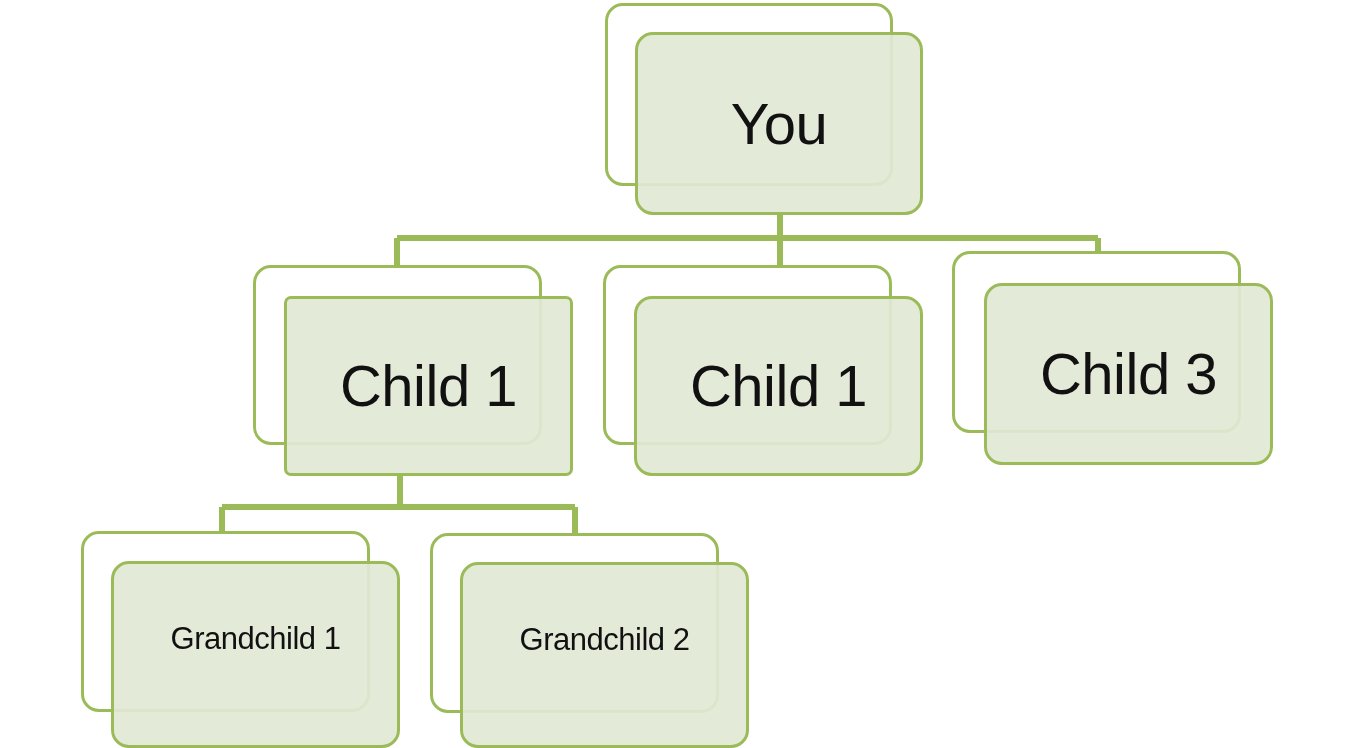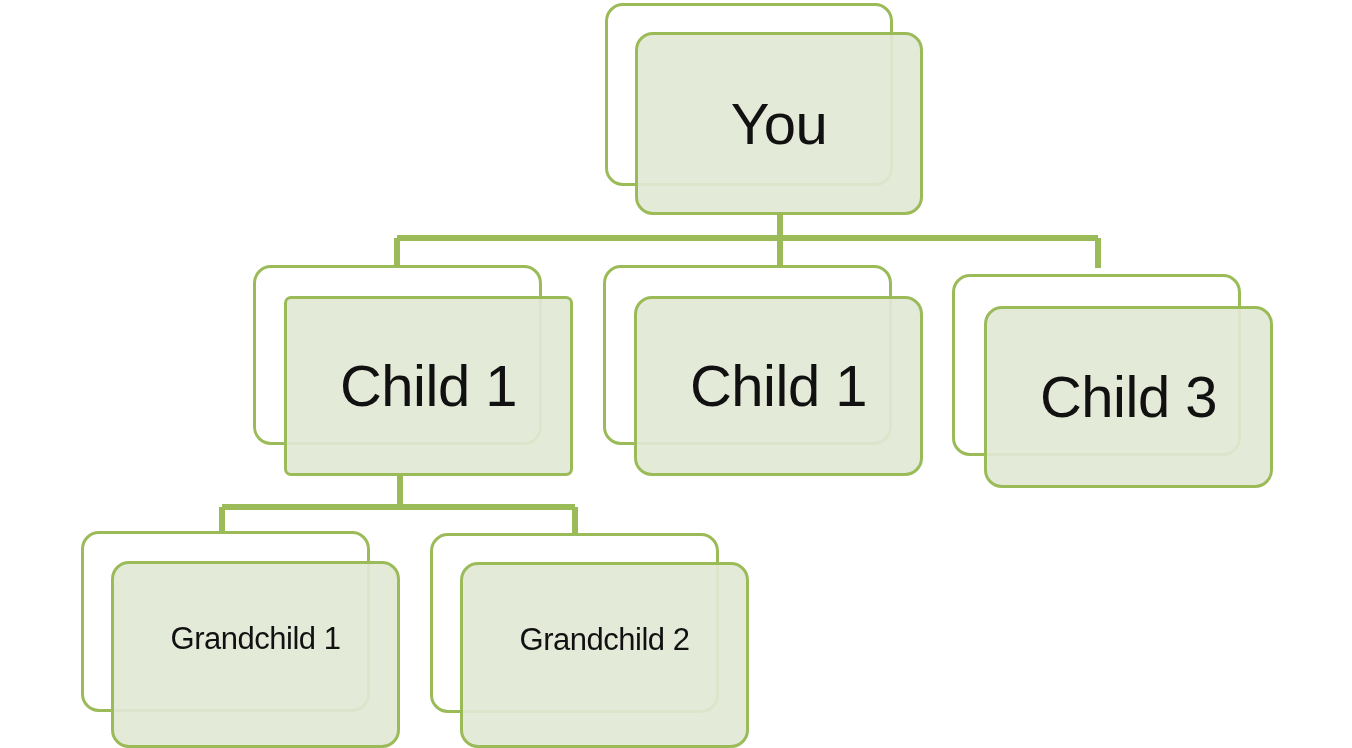--- a/index.html
+++ b/index.html
@@ -104,21 +104,21 @@
     </div>
   </div>
 
   <div class="node size-lg" style="left:603px; top:265px; width:322px; height:213px;">
     <div class="card-back" style="width:289px; height:180px;"></div>
     <div class="card-front" style="left:31px; top:31px; width:289px; height:180px;">
       <span class="node-label">Child 1</span>
     </div>
   </div>
 
-  <div class="node size-lg" style="left:952px; top:274px; width:322px; height:215px;">
+  <div class="node size-lg" style="left:952px; top:251px; width:322px; height:215px;">
     <div class="card-back" style="width:289px; height:182px;"></div>
     <div class="card-front" style="left:32px; top:32px; width:289px; height:182px;">
       <span class="node-label">Child 3</span>
     </div>
   </div>
 
   <div class="node size-sm" style="left:81px; top:531px; width:320px; height:217px;text-decoration:underline;">
     <div class="card-back" style="width:289px; height:181px;"></div>
     <div class="card-front" style="left:30px; top:30px; width:289px; height:187px;">
       <span class="node-label" style="position:relative; top:-16px;">Grandchild 1</span>

